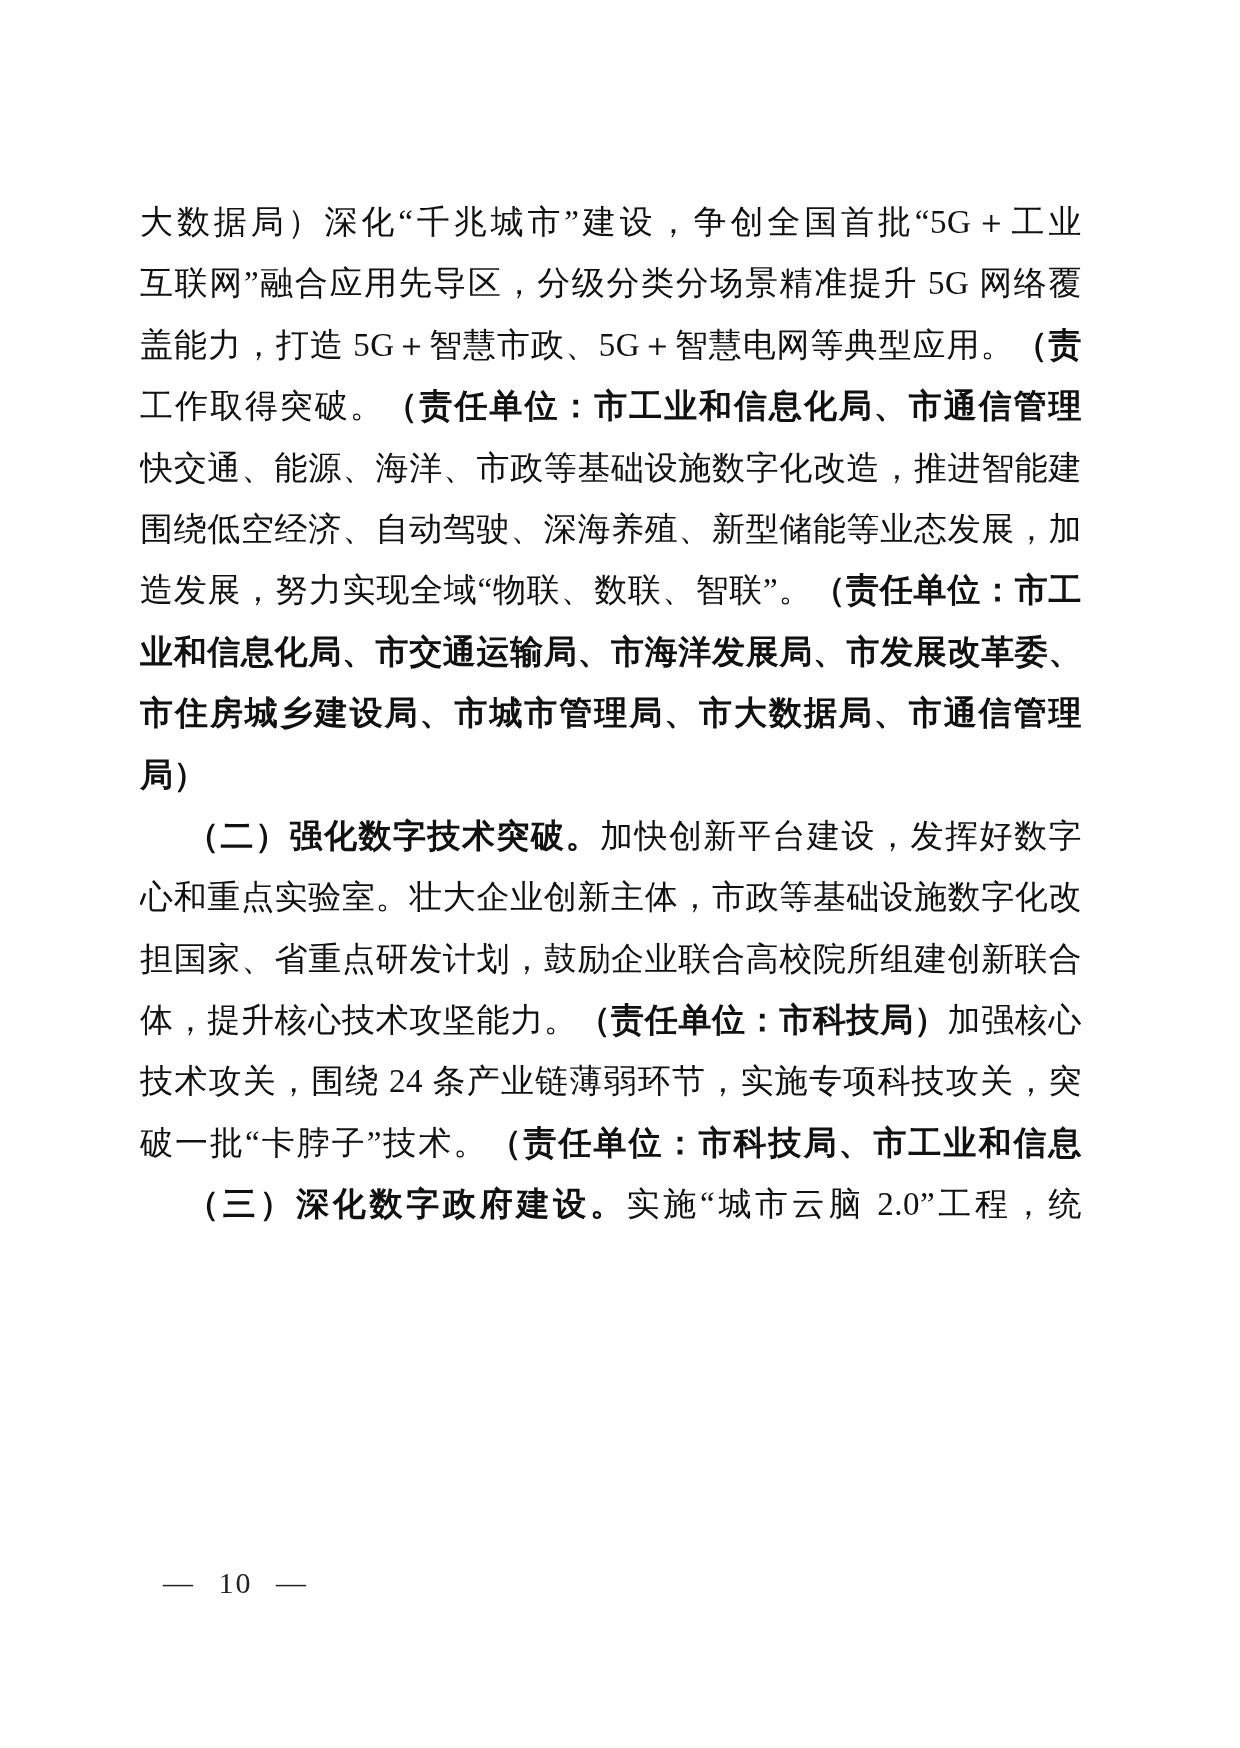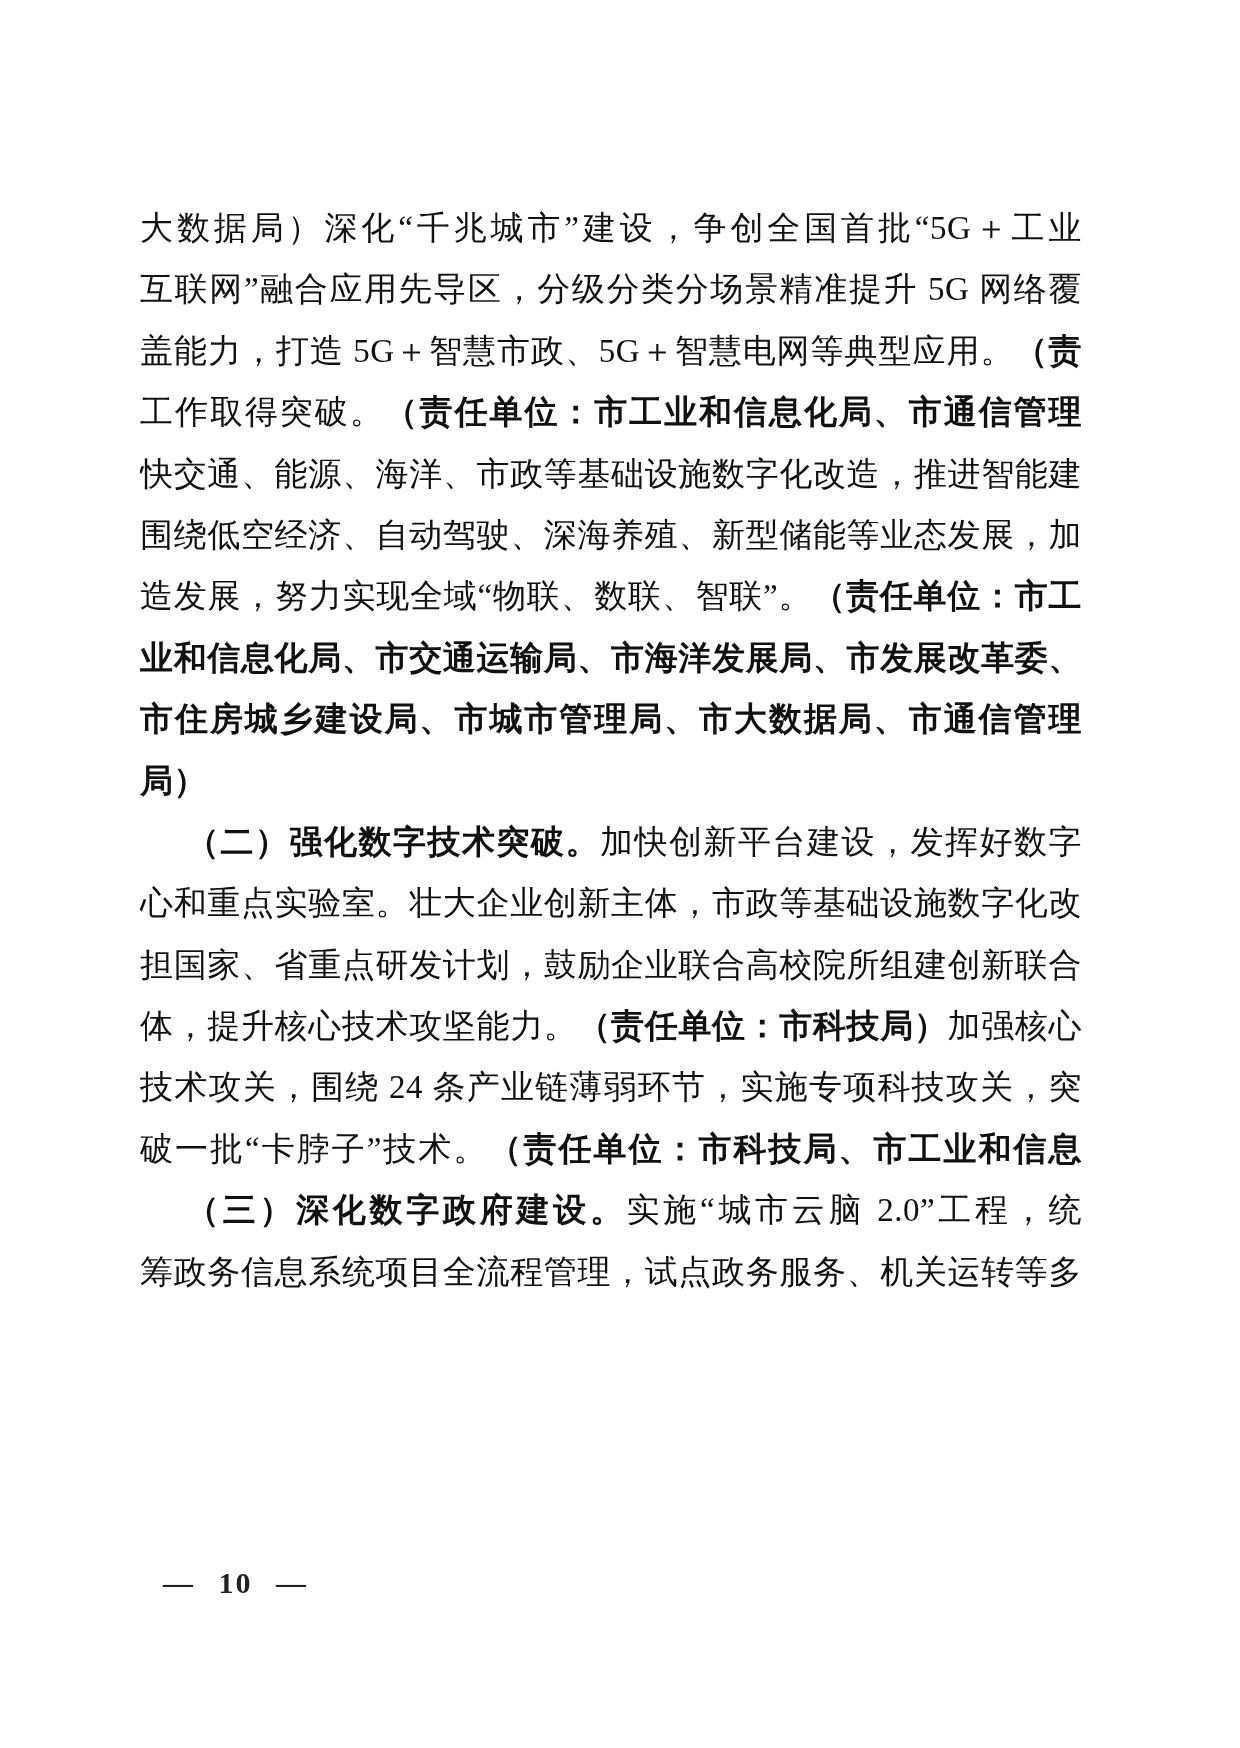--- a/index.html
+++ b/index.html
@@ -8,21 +8,21 @@
     width:1240px;
     height:1748px;
     background:#ffffff;
     overflow:hidden;
     font-family:"Liberation Serif","DejaVu Serif",serif;
     color:#111111;
   }
   .content{
     position:absolute;
     left:140px;
-    top:198px;
+    top:192px;
     width:942px;
   }
   .line{
     font-size:33px;
     line-height:61.4px;
     height:61.4px;
     text-align:justify;
     text-justify:inter-character;
     overflow:hidden;
     letter-spacing:0.5px;
@@ -33,21 +33,20 @@
   .seg.bold{ font-weight:700; }
   .footer{
     position:absolute;
     left:163px;
     top:1565px;
     font-size:30px;
     line-height:36px;
     color:#222222;
     word-spacing:14px;
     letter-spacing:2px;
-    font-weight:bold;
   }
 </style>
 </head>
 <body>
 
 <div class="page">
   <div class="content">
 
   <div class="line fill"><span class="seg">大数据局）深化“千兆城市”建设，争创全国首批“5G＋工业</span></div>
       <div class="line fill"><span class="seg">互联网”融合应用先导区，分级分类分场景精准提升 5G 网络覆</span></div>
@@ -59,16 +58,15 @@
       <div class="line fill"><span class="seg bold">业和信息化局、市交通运输局、市海洋发展局、市发展改革委、</span></div>
       <div class="line fill"><span class="seg bold">市住房城乡建设局、市城市管理局、市大数据局、市通信管理</span></div>
       <div class="line"><span class="seg bold">局）</span></div>
       <div class="line fill indent"><span class="seg bold">（二）强化数字技术突破。</span><span class="seg">加快创新平台建设，发挥好数字</span></div>
       <div class="line fill"><span class="seg">心和重点实验室。壮大企业创新主体，市政等基础设施数字化改造</span></div>
       <div class="line fill"><span class="seg">担国家、省重点研发计划，鼓励企业联合高校院所组建创新联合</span></div>
       <div class="line fill"><span class="seg">体，提升核心技术攻坚能力。</span><span class="seg bold">（责任单位：市科技局）</span><span class="seg">加强核心</span></div>
       <div class="line fill"><span class="seg">技术攻关，围绕 24 条产业链薄弱环节，实施专项科技攻关，突</span></div>
       <div class="line fill"><span class="seg">破一批“卡脖子”技术。</span><span class="seg bold">（责任单位：市科技局、市工业和信息</span></div>
       <div class="line fill indent"><span class="seg bold">（三）深化数字政府建设。</span><span class="seg">实施“城市云脑 2.0”工程，统</span></div>
-      <div class="line fill"><span class="seg">筹政务信息系统项目全流程管理，试点政务服务、机关运转等多</span></div>
     </div>
   <div class="footer">— 10 —</div>
 </div>
 
 </body></html>

